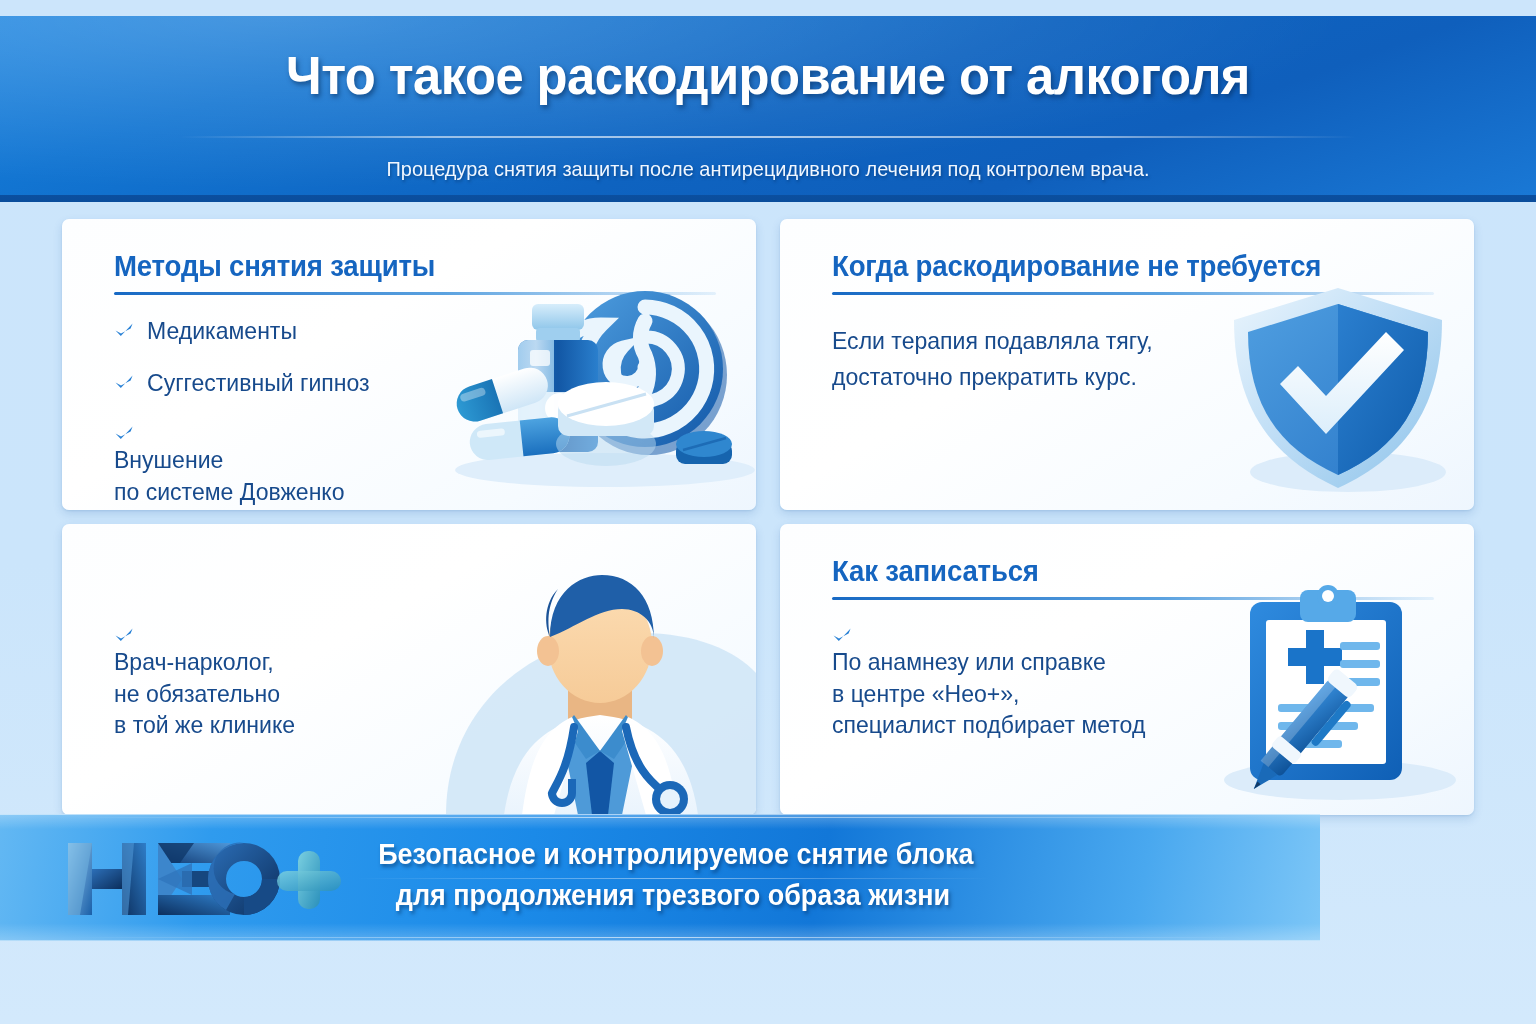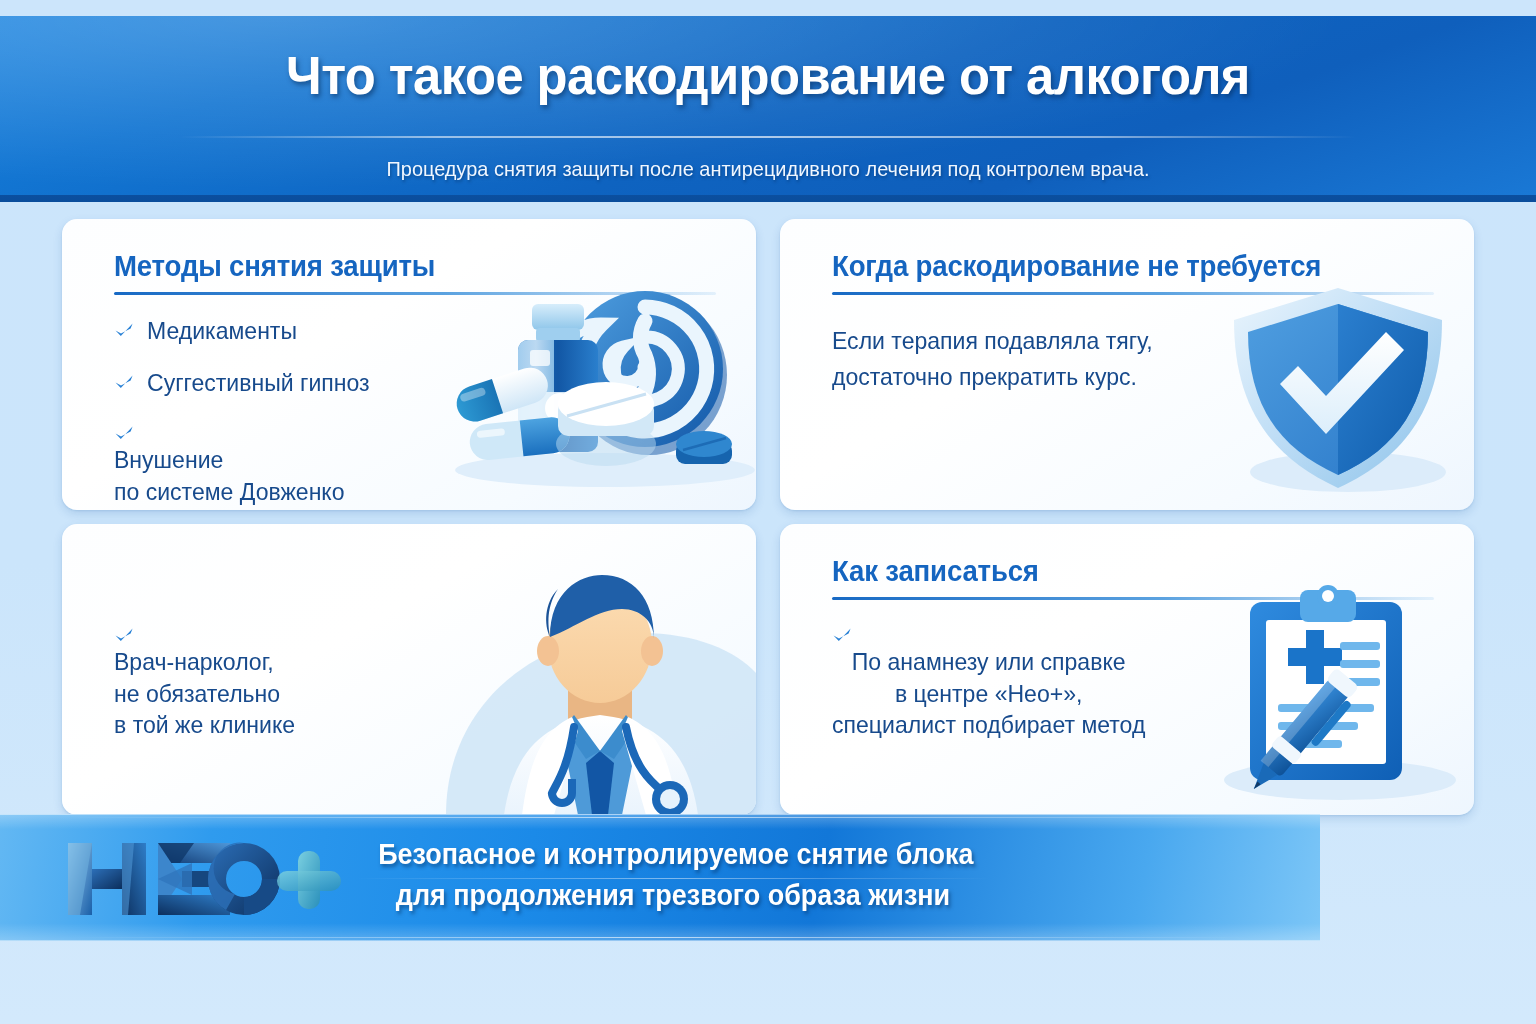--- a/index.html
+++ b/index.html
@@ -47,21 +47,21 @@
     white-space:nowrap;
   }
 
   
   .grid{
     position:absolute;left:62px;top:219px;width:1412px;height:596px;
     display:grid;grid-template-columns:694px 694px;grid-template-rows:291px 291px;
     gap:14px 24px;
   }
   .card{
-    position:relative;border-radius:15px;overflow:hidden;
+    position:relative;border-radius:7px;overflow:hidden;
     background:linear-gradient(150deg,#fdfeff 0%,#ffffff 40%,#f6fbff 78%,#eef6fe 100%);
     box-shadow:0 4px 10px rgba(27,89,160,.16), 0 1px 2px rgba(27,89,160,.12);
   }
   .card-head{
     position:absolute;left:52px;top:30px;right:40px;
   }
   .card-title{
     font-size:30px;font-weight:bold;color:#1565c0;
     transform:scaleX(.92);transform-origin:left center;
     letter-spacing:-0.2px;white-space:nowrap;
@@ -348,21 +348,21 @@
         </svg>
       </div>
     </div>
 
     <div class="card">
       <div class="card-head">
         <div class="card-title">Как записаться</div>
         <div class="card-underline"></div>
       </div>
 
-      <div class="card-body" style="width:420px;text-align:center;">
+      <div class="card-body" style="width:420px;">
         <div class="bullet">
           <span class="check">
             <svg width="20" height="20" viewBox="0 0 20 20">
                 <path d="M1.5 9.5 L6.8 15 L18.6 2.6 L16.6 7.4 L7.0 12.6 Z" fill="#2a82d6"></path>
               </svg>
           </span>
           <span class="bullet-text multiline">По анамнезу или справке<br>в центре «Нео+»,<br>специалист подбирает метод</span>
         </div>
       </div>
 

